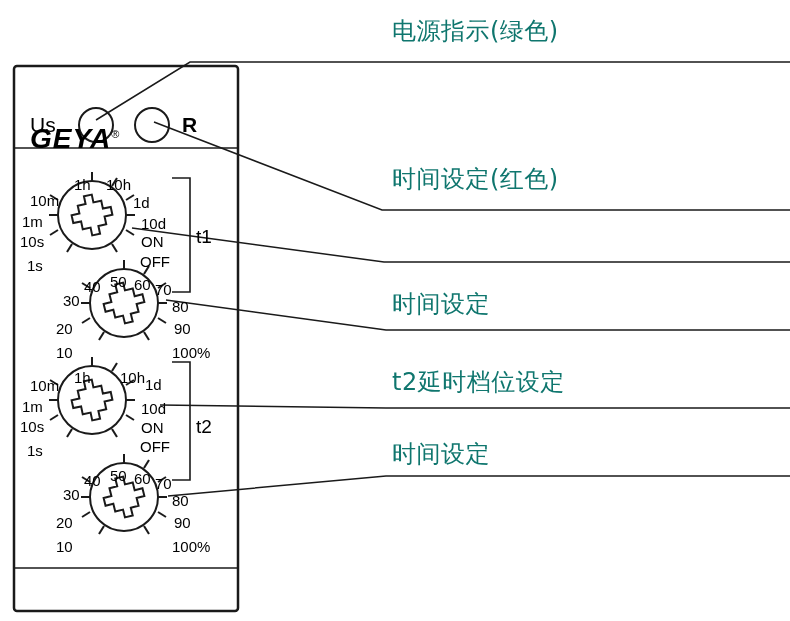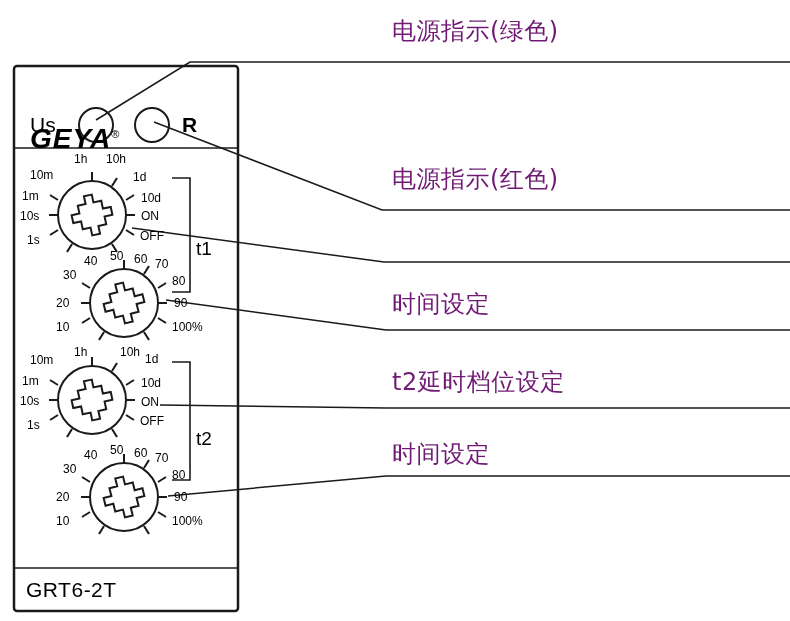--- a/index.html
+++ b/index.html
@@ -20,31 +20,32 @@
   svg.layer {
     position: absolute;
     left: 0;
     top: 0;
     width: 790px;
     height: 621px;
   }
   .callout-label {
     position: absolute;
     font-size: 24px;
-    color: #701a75;
+    color: #0f766e;
     white-space: nowrap;
     font-family: "DejaVu Sans", sans-serif;
     letter-spacing: 0.5px;
   }
   .dev-text {
     position: absolute;
-    font-size: 12px;
+    font-size: 15px;
     color: #000;
     white-space: nowrap;
     font-family: "Liberation Sans", sans-serif;
+    margin-top: 24px;
   }
   .model-text {
     position: absolute;
     font-size: 21px;
     color: #000;
     font-family: "Liberation Sans", sans-serif;
     letter-spacing: 0.5px;
   }
   .us-text {
     position: absolute;
@@ -57,21 +58,20 @@
     font-size: 21px;
     font-weight: bold;
     color: #000;
     font-family: "Liberation Sans", sans-serif;
   }
   .t-text {
     position: absolute;
     font-size: 19px;
     color: #000;
     font-family: "Liberation Sans", sans-serif;
-    margin-top: 12px;
   }
   .brand {
     position: absolute;
     font-family: "Liberation Sans", sans-serif;
     font-weight: bold;
     font-style: italic;
     font-size: 28px;
     letter-spacing: 1px;
     color: #000;
   }
@@ -195,21 +195,20 @@
 
       <path d="M166 300 L386 330 L790 330"></path>
 
       <path d="M160 405 L386 408 L790 408"></path>
 
       <path d="M168 496 L386 476 L790 476"></path>
     </g>
   </svg>
 
   <div class="brand" style="left:30px; top:79px;margin-top:44px;"><span>GEYA</span><sup>®</sup></div>
-  <div class="model-text" style="left:26px; top:578px;">GRT6-2T</div>
   <div class="us-text" style="left:30px; top:113px;">Us</div>
   <div class="r-text" style="left:182px; top:113px;">R</div>
 
   <div class="dev-text" style="left:74px; top:152px;">1h</div>
   <div class="dev-text" style="left:106px; top:152px;">10h</div>
   <div class="dev-text" style="left:133px; top:170px;">1d</div>
   <div class="dev-text" style="left:141px; top:191px;">10d</div>
   <div class="dev-text" style="left:141px; top:209px;">ON</div>
   <div class="dev-text" style="left:140px; top:229px;">OFF</div>
   <div class="dev-text" style="left:27px; top:233px;">1s</div>
@@ -246,18 +245,18 @@
   <div class="dev-text" style="left:110px; top:443px;">50</div>
   <div class="dev-text" style="left:134px; top:446px;">60</div>
   <div class="dev-text" style="left:155px; top:451px;">70</div>
   <div class="dev-text" style="left:172px; top:468px;">80</div>
   <div class="dev-text" style="left:174px; top:490px;">90</div>
   <div class="dev-text" style="left:172px; top:514px;">100%</div>
   <div class="dev-text" style="left:56px; top:514px;">10</div>
   <div class="dev-text" style="left:56px; top:490px;">20</div>
 
   <div class="callout-label" style="left:392px; top:15px;">电源指示(绿色)</div>
-  <div class="callout-label" style="left:392px; top:163px;">电源指示(红色)</div>
+  <div class="callout-label" style="left:392px; top:163px;">时间设定(红色)</div>
   <div class="callout-label" style="left:392px; top:288px;">时间设定</div>
   <div class="callout-label" style="left:392px; top:366px;">t2延时档位设定</div>
   <div class="callout-label" style="left:392px; top:438px;">时间设定</div>
 
 </div>
 
 </body></html>

